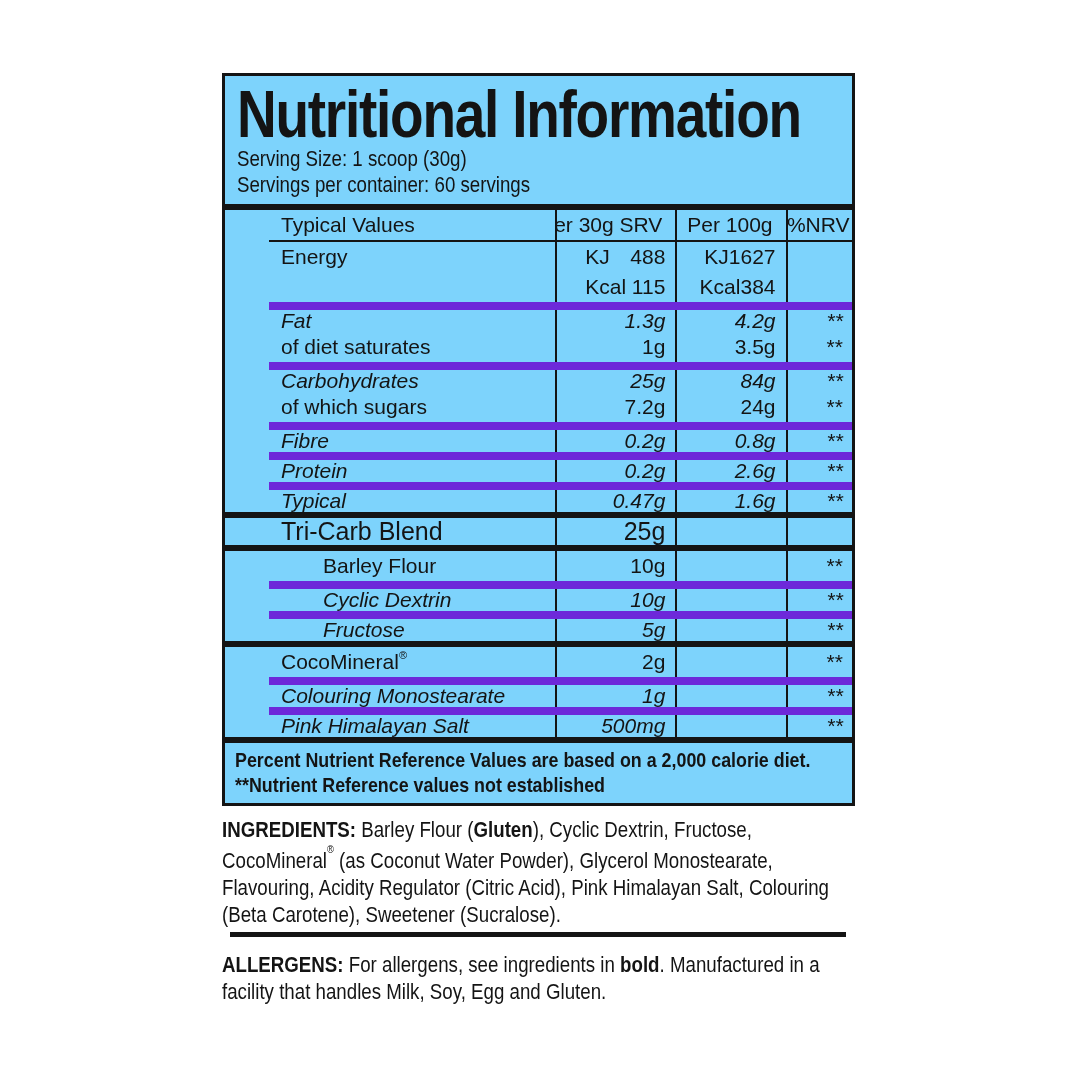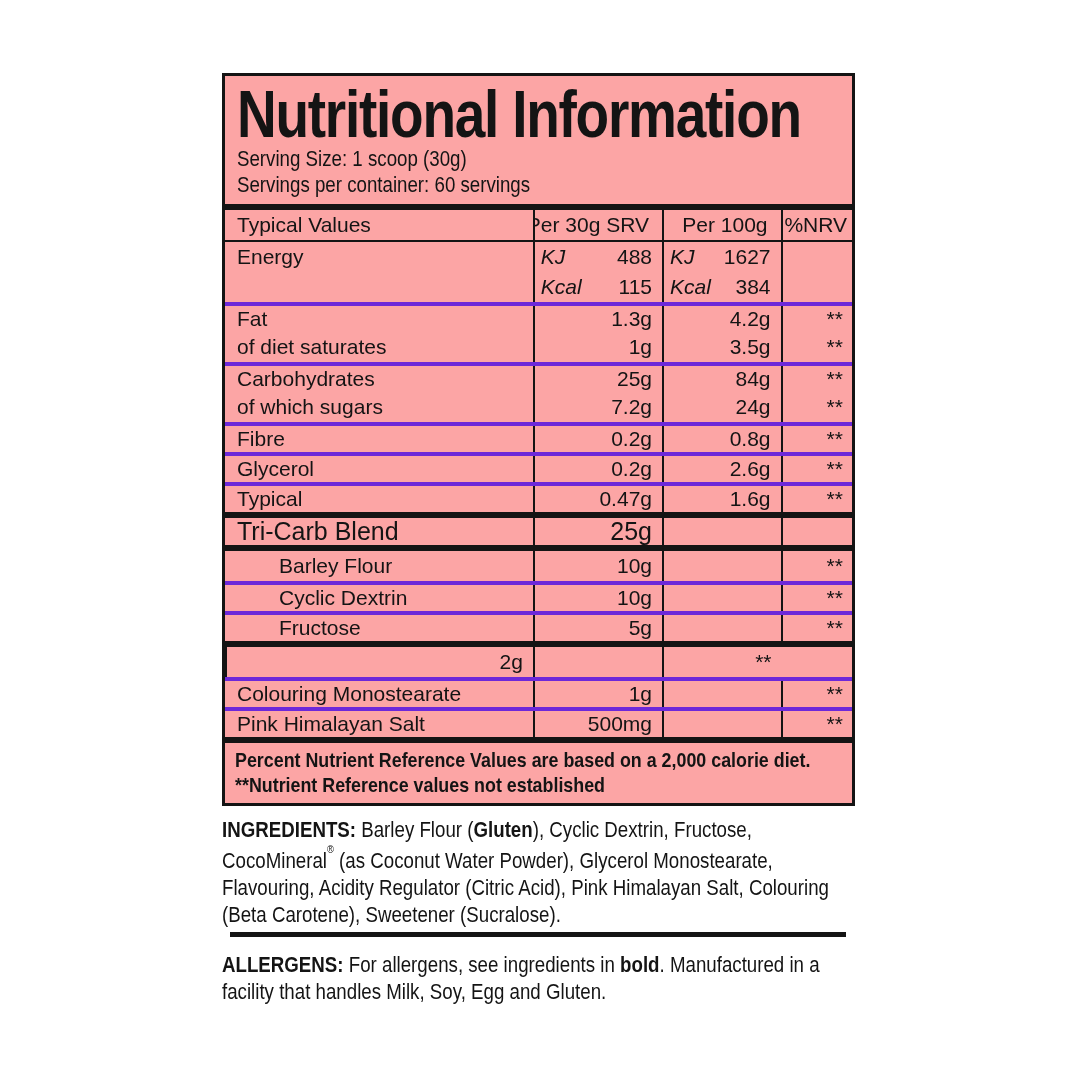--- a/index.html
+++ b/index.html
@@ -7,42 +7,42 @@
   .canvas {
     position:relative; width:1080px; height:1080px; background:#ffffff;
     font-family:"Liberation Sans", sans-serif; color:#141414;
     overflow:hidden;
   }
   
   .cx { transform:scaleX(0.85); transform-origin:0 0; }
 
   .panel {
     position:absolute; left:222px; top:73px; width:633px;
-    border:3px solid #141414; background:#fca5a5;
+    border:3px solid #141414; background:#7dd3fc;
   }
   .title-block { padding:4px 12px 6px; }
   .title-line { height:66px; display:flex; align-items:center; overflow:visible; }
   .title-line span {
     display:inline-block; font-size:67px; font-weight:bold; letter-spacing:-1.5px;
     white-space:nowrap; transform:scaleX(0.82); transform-origin:0 55%;
   }
   .serving-lines { width:740px; font-size:22px; line-height:26px; }
 
   .thickbar { height:6px; background:#141414; width:100%; }
 
-  .trow { display:grid; grid-template-columns:49.1% 20.6% 18.9% 11.4%; height:30px; font-size:21px; }
+  .trow { display:grid; grid-template-columns:49.1% 20.6% 18.9% 11.4%; height:30px; font-size:21px;margin-left:44px; }
   .trow.header { height:32px; border-bottom:2px solid #141414; }
-  .trow.sep { border-top:4px solid #6d28d9; }
+  .trow.sep { border-top:8px solid #6d28d9;font-style:italic; }
   .trow.small { font-size:25px; height:27px; }
   .cell { display:flex; align-items:center; overflow:hidden; white-space:nowrap; }
   .c0 { padding-left:12px; }
   .c0.indent { padding-left:54px; }
   .c1,.c2,.c3 { border-left:2px solid #141414; }
   .val { justify-content:flex-end; padding-right:10px; }
-  .val .unit { margin-right:auto; padding-left:6px;font-style:italic; }
+  .val .unit { margin-right:auto; padding-left:28px; }
   .c3 { justify-content:flex-end; padding-right:9px; }
   .header .c1,.header .c2 { justify-content:flex-end; padding-right:13px; }
   .header .c3 { justify-content:center; padding-right:3px; }
   sup.reg { font-size:11px; position:relative; top:-7px; }
 
   .footnote { padding:4px 10px 6px; overflow:hidden;font-weight:bold; }
   .footnote .cx { width:714px; font-size:21px; line-height:25px; }
 
   .ingredients {
     position:absolute; left:222px; top:816px; width:633px; overflow:visible;
@@ -150,21 +150,21 @@
           <div class="cell c0">Fibre</div>
           <div class="cell val c1">
             <span>0.2g</span>
           </div>
           <div class="cell val c2">
             <span>0.8g</span>
           </div>
           <div class="cell c3">**</div>
         </div>
         <div class="trow sep">
-          <div class="cell c0">Glycerol</div>
+          <div class="cell c0">Protein</div>
           <div class="cell val c1">
             <span>0.2g</span>
           </div>
           <div class="cell val c2">
             <span>2.6g</span>
           </div>
           <div class="cell c3">**</div>
         </div>
         <div class="trow sep">
           <div class="cell c0">Typical</div>
@@ -213,20 +213,21 @@
           <div class="cell val c1">
             <span>5g</span>
           </div>
           <div class="cell val c2">
             <span></span>
           </div>
           <div class="cell c3">**</div>
         </div>
         <div class="thickbar"></div>
         <div class="trow">
+          <div class="cell c0">CocoMineral<sup class="reg">®</sup></div>
           <div class="cell val c1">
             <span>2g</span>
           </div>
           <div class="cell val c2">
             <span></span>
           </div>
           <div class="cell c3">**</div>
         </div>
         <div class="trow sep">
           <div class="cell c0">Colouring Monostearate</div>

